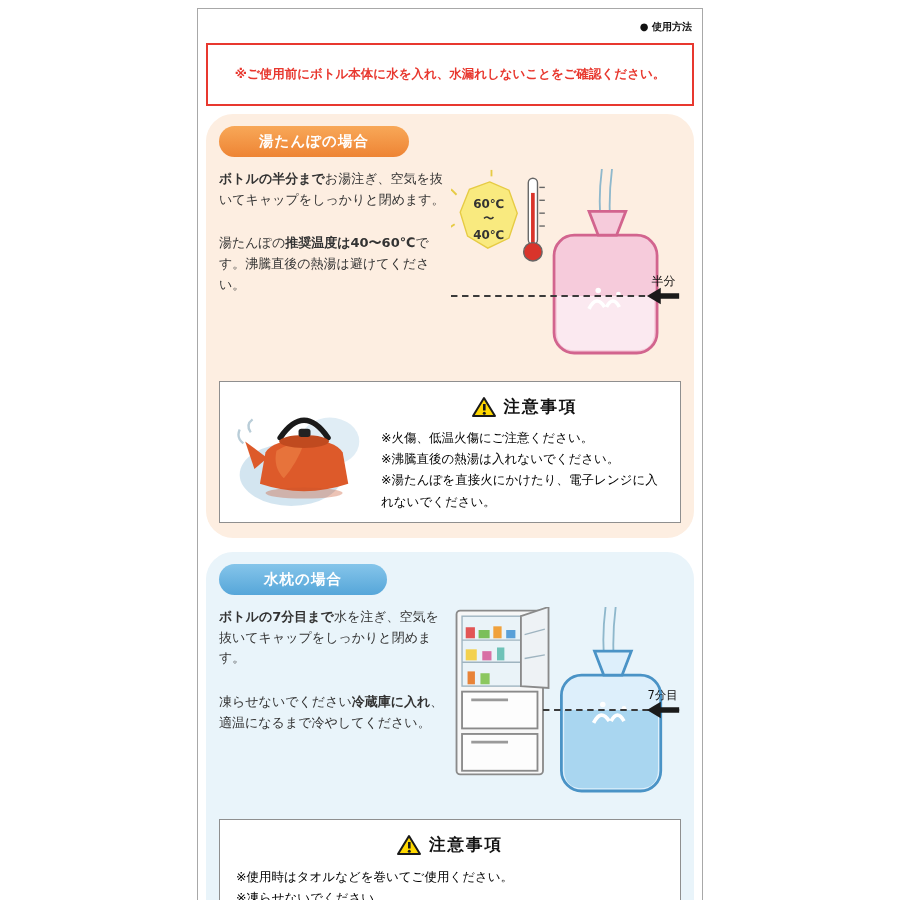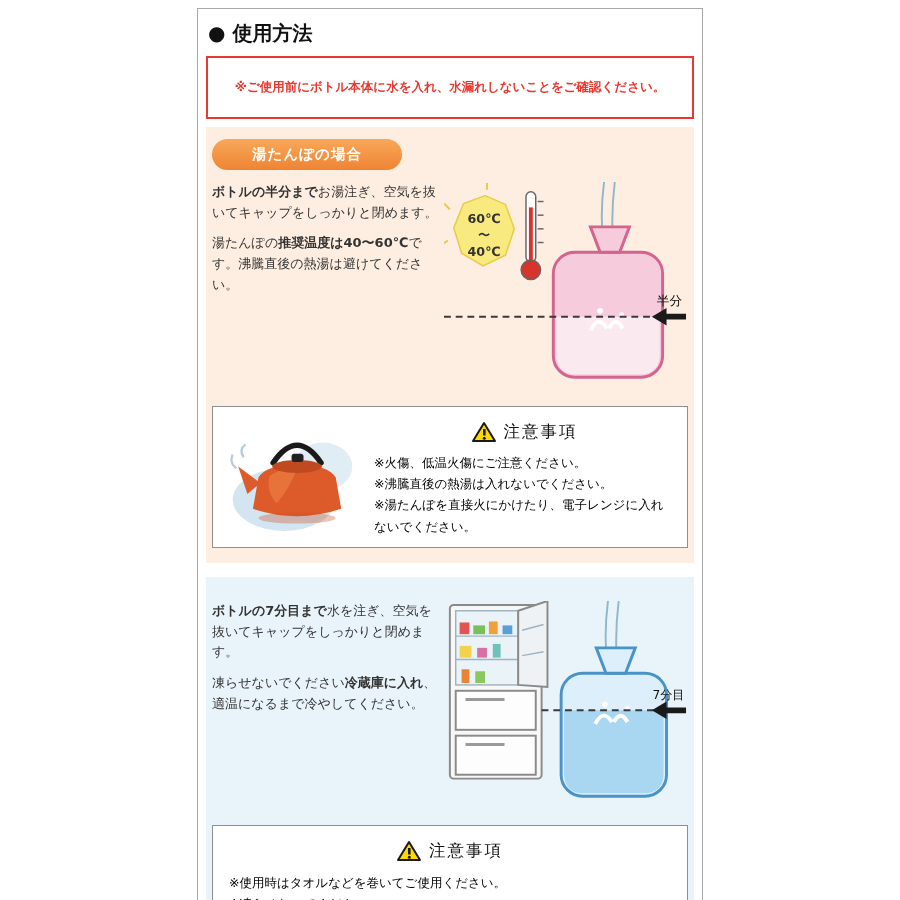--- a/index.html
+++ b/index.html
@@ -4,47 +4,47 @@
 <style>
   html,body{margin:0;padding:0;}
   body{
     width:900px;height:900px;background:#ffffff;overflow:hidden;
     font-family:"DejaVu Sans","Liberation Sans",sans-serif;color:#333;
   }
   .frame{
     box-sizing:border-box;width:506px;min-height:884px;margin:8px auto;
     border:1px solid #a8a8a8;background:#fff;padding:8px;
   }
-  .sheet-title{font-size:20px;font-weight:bold;color:#111;margin:3px 2px 9px;}
+  .sheet-title{font-size:10px;font-weight:bold;color:#111;margin:3px 2px 9px;text-align:right;}
   .notice-box{
     border:2px solid #e8382f;background:#fff;color:#e8382f;font-weight:bold;
     font-size:12.5px;text-align:center;padding:21px 2px;line-height:1.35;
   }
-  .section{margin-top:8px;padding:12px 6px 15px;}
+  .section{margin-top:8px;padding:12px 13px 15px;border-radius:27px;}
   .section.hot{background:#fdeee1;}
   .section.cold{background:#e9f4fa;margin-top:14px;}
   .badge{
     box-sizing:border-box;text-align:center;color:#fff;font-weight:bold;font-size:14.5px;
     padding:6px 0;border-radius:17px;letter-spacing:1px;
   }
   .badge-hot{width:190px;background:linear-gradient(#f8a858,#ee8434);}
   .badge-cold{width:168px;background:linear-gradient(#85c5ea,#56a6d9);}
   .row{display:flex;margin-top:12px;}
   .text-col{width:232px;flex:0 0 232px;font-size:13px;line-height:1.6;color:#333;}
   .text-col p{margin:0;}
-  .text-col p + p{margin-top:10px;}
+  .text-col p + p{margin-top:23px;}
   .illus-col{flex:1;min-width:0;position:relative;}
   .illus-col svg{display:block;width:100%;height:auto;}
   .caution-box{background:#fff;border:1px solid #8f8f8f;margin-top:14px;}
   .caution-box.with-kettle{display:flex;align-items:center;padding:8px 12px;}
   .kettle-wrap{flex:0 0 145px;width:145px;}
   .kettle-wrap svg{display:block;width:138px;height:auto;margin:0 auto;}
   .caution-body{flex:1;min-width:0;padding-left:4px;}
   .caution-head{display:flex;align-items:center;justify-content:center;gap:8px;margin:4px 0 9px;}
-  .caution-title{font-weight:normal;font-size:16.5px;color:#111;letter-spacing:2px;}
+  .caution-title{font-weight:bold;font-size:16.5px;color:#111;letter-spacing:2px;}
   .warn-icon svg{display:block;}
   .caution-list{list-style:none;margin:0;padding:0;font-size:12.5px;color:#000000;line-height:1.7;}
   .caution-box.plain{padding:12px 16px 16px;}
   .caution-box.plain .caution-head{margin:2px 0 10px;}
   svg text{font-family:"DejaVu Sans","Liberation Sans",sans-serif;}
 </style>
 </head>
 <body>
 
 <div class="frame">
@@ -141,20 +141,23 @@
         <ul class="caution-list">
           <li>※火傷、低温火傷にご注意ください。</li>
           <li>※沸騰直後の熱湯は入れないでください。</li>
           <li>※湯たんぽを直接火にかけたり、電子レンジに入れないでください。</li>
         </ul>
       </div>
     </div>
   </section>
 
   <section class="section cold">
+    <div class="badge badge-cold">
+      <span>水枕の場合</span>
+    </div>
 
     <div class="row">
       <div class="text-col">
         <p><b>ボトルの7分目まで</b><span>水を注ぎ、空気を抜いてキャップをしっかりと閉めます。</span></p>
         <p><span>凍らせないでください</span><b>冷蔵庫に入れ</b><span>、適温になるまで冷やしてください。</span></p>
       </div>
 
       <div class="illus-col">
         <svg viewBox="0 0 250 215">
 

